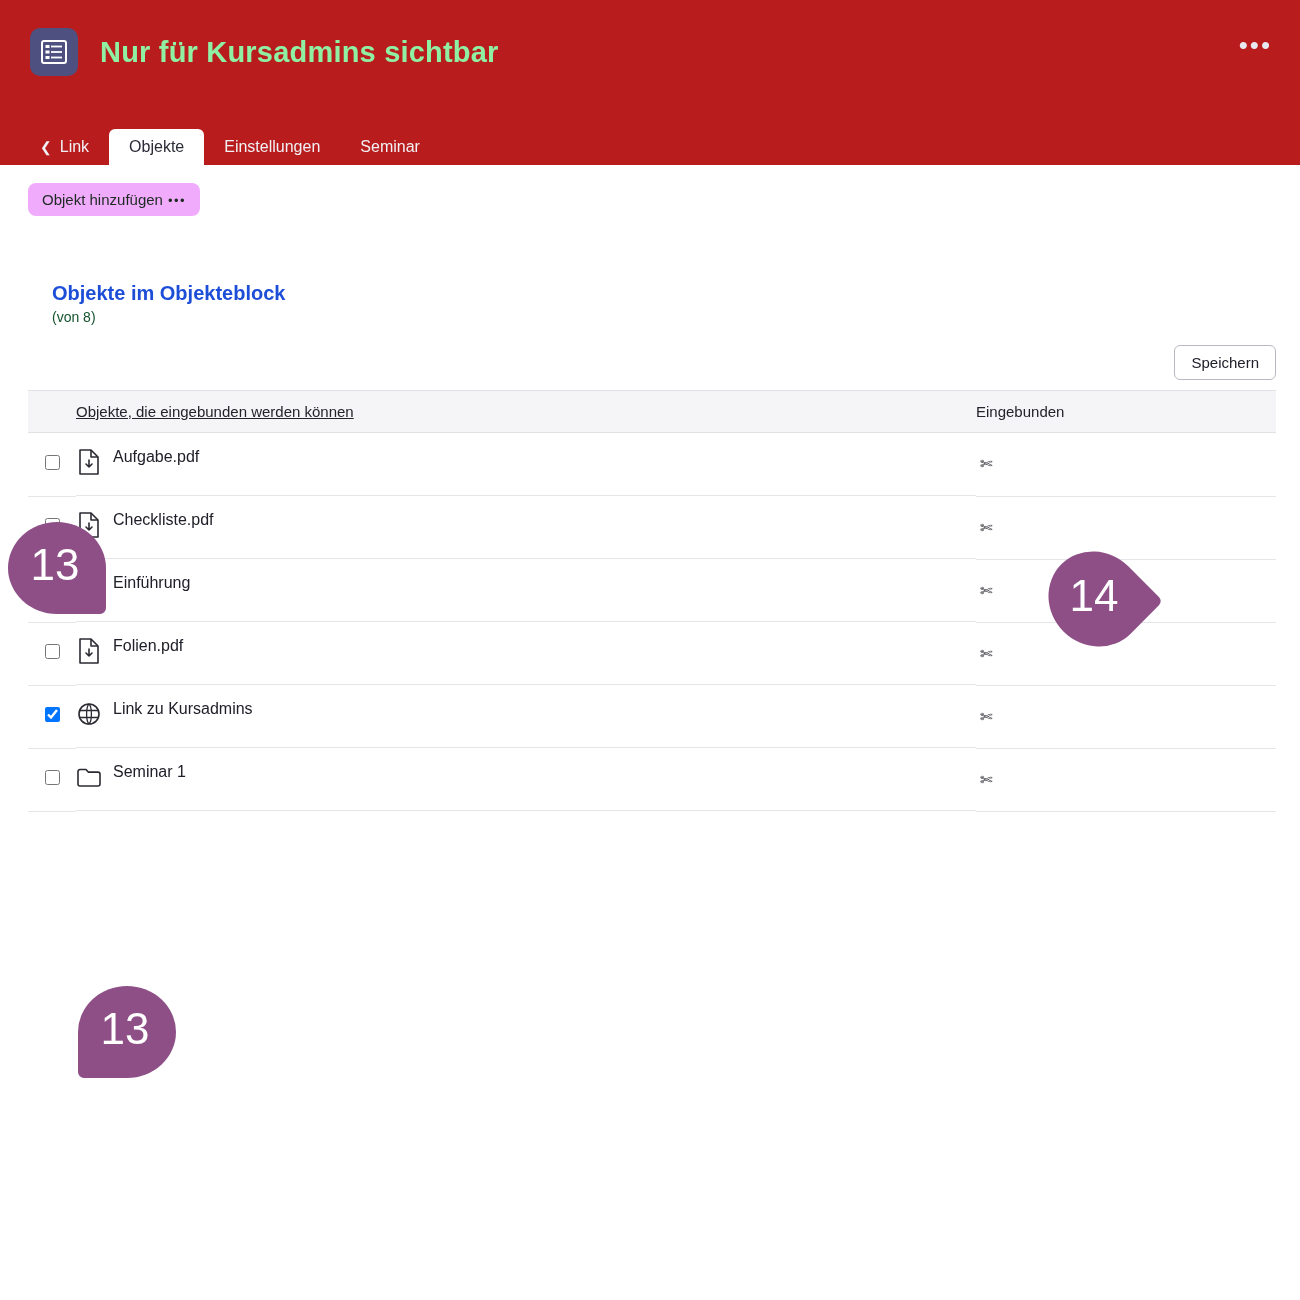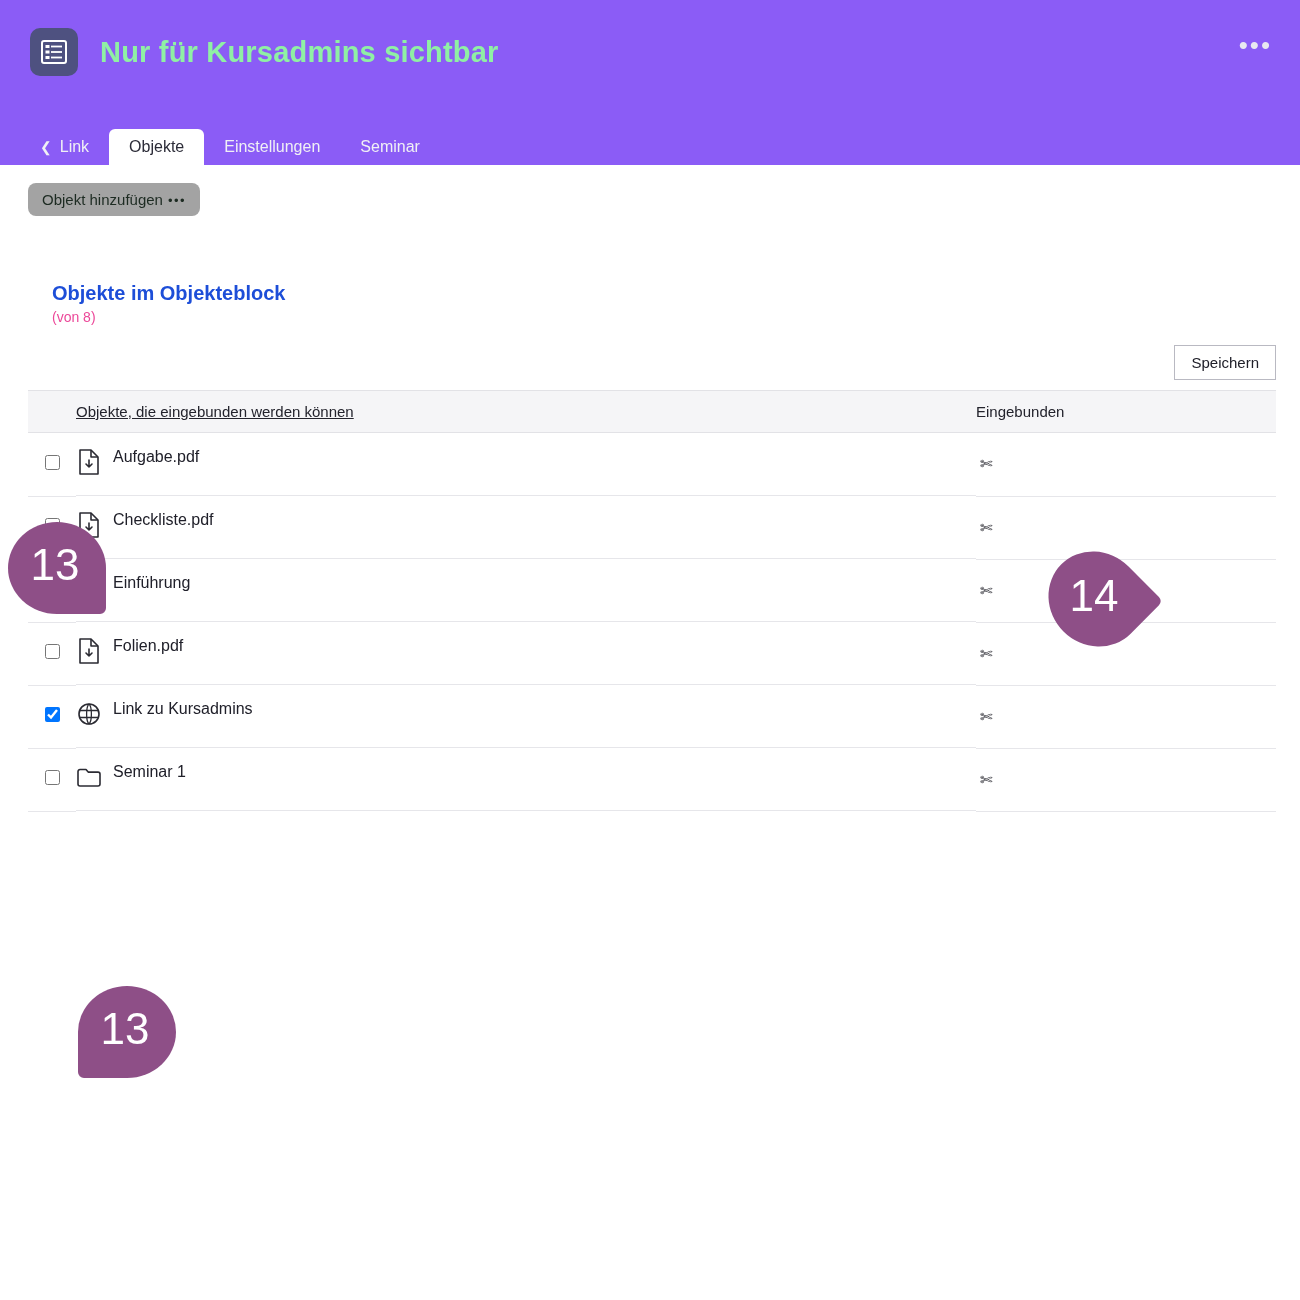--- a/index.html
+++ b/index.html
@@ -8,21 +8,21 @@
     width: 1300px; height: 1300px;
     background: #ffffff;
     font-family: "Liberation Sans", sans-serif;
     overflow: hidden;
   }
 
   
   .header {
     position: relative;
     height: 165px;
-    background: #8b5cf6;
+    background: #b91c1c;
     color: #fff;
     padding: 0 24px;
   }
   .header-top {
     display: flex;
     align-items: center;
     padding-top: 28px;
   }
   .app-icon {
     width: 48px; height: 48px;
@@ -71,21 +71,21 @@
     border-radius: 6px 6px 0 0;
     font-weight: normal;
   }
 
   
   .toolbar {
     padding: 18px 24px 0 28px;
   }
   .btn-add {
     display: inline-block;
-    background: #a3a3a3;
+    background: #f0abfc;
     color: #1d2b22;
     border: none;
     border-radius: 8px;
     font-size: 15px;
     padding: 8px 14px;
     cursor: pointer;
     font-family: inherit;
   }
   .btn-add .ell { letter-spacing: 1.5px; margin-left: 5px; font-size: 13px; }
 
@@ -95,32 +95,32 @@
     position: relative;
   }
   .section-title {
     font-size: 20px;
     font-weight: bold;
     color: #1d4ed8;
     margin: 0 0 4px 24px;
   }
   .section-sub {
     font-size: 14px;
-    color: #ec4899;
+    color: #14532d;
     margin: 0 0 20px 24px;
   }
   .save-row {
     display: flex;
     justify-content: flex-end;
     margin-bottom: 10px;
   }
   .btn-save {
     background: #ffffff;
     border: 1px solid #b9b9c2;
-    border-radius: 0;
+    border-radius: 6px;
     font-size: 15px;
     padding: 8px 16px;
     color: #20202a;
     cursor: pointer;
     font-family: inherit;
   }
 
   table.objects {
     width: 100%;
     border-collapse: collapse;

